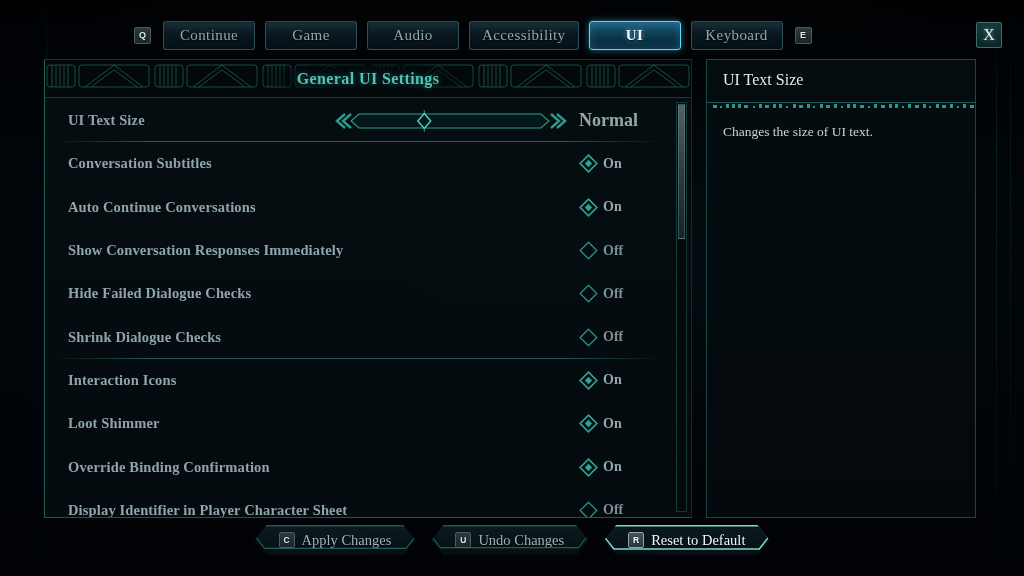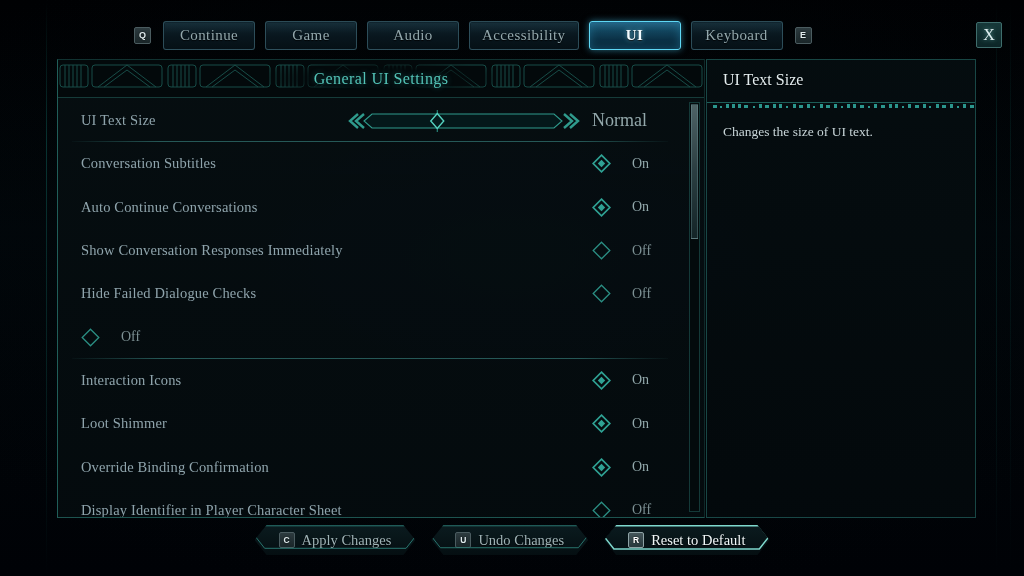--- a/index.html
+++ b/index.html
@@ -63,27 +63,28 @@
     width:26px; height:26px; display:flex; align-items:center; justify-content:center;
     font-size:16px; color:#dfeef0;
     background:linear-gradient(180deg,#17393a 0%, #0c2527 100%);
     border:1px solid #3f6d6c;
     border-radius:2px;
     text-shadow:0 0 4px rgba(160,255,250,.5);
   }
 
   
   .panel {
-    position:absolute; left:57px; top:59px; width:648px; height:459px;
+    position:absolute; left:44px; top:59px; width:648px; height:459px;
     background:linear-gradient(180deg, rgba(6,14,17,.96) 0%, rgba(4,11,14,.97) 100%);
     border-left:1px solid rgba(42,122,114,.75);
     border-right:1px solid rgba(28,80,76,.45);
     border-bottom:1px solid rgba(42,122,114,.65);
     border-top:1px solid rgba(30,90,86,.5);
     overflow:hidden;
+    font-weight:bold;
   }
   .panel-header {
     position:relative; height:38px; width:100%;
     border-bottom:1px solid rgba(40,110,104,.5);
     background:#03090b;
     overflow:hidden;
     display:flex; align-items:center; justify-content:center;
   }
   .panel-header .deco { position:absolute; inset:0; opacity:.85; }
   .panel-title {
@@ -110,21 +111,21 @@
     background:linear-gradient(90deg, rgba(46,120,116,.05), rgba(64,150,145,.55) 15%, rgba(64,150,145,.55) 85%, rgba(46,120,116,.05));
   }
 
   
   .slider-area { display:flex; align-items:center; gap:8px; }
   .slider { position:relative; width:240px; height:22px; }
   .slider svg { display:block; }
   .slider-value { font-size:18px; color:#93a8ab; width:66px; }
 
   
-  .toggle { display:flex; align-items:center; gap:21px; width:66px; justify-content:flex-start; }
+  .toggle { display:flex; align-items:center; gap:5px; width:66px; justify-content:flex-start; }
   .toggle .diamond { width:19px; height:19px; flex:0 0 auto; }
   .toggle .tval { font-size:14px; }
   .toggle.on .tval { color:#93a9ac; }
   .toggle.off .tval { color:#7d9194; }
 
   
   .scrollbar {
     position:absolute; right:4px; top:42px; width:11px; height:410px;
     background:rgba(3,10,12,.9);
     border:1px solid rgba(34,96,92,.55);
@@ -285,20 +286,21 @@
         <div class="row">
           <div class="label">Hide Failed Dialogue Checks</div>
           <div class="toggle off">
             <span class="diamond"><svg width="19" height="19" viewBox="0 0 19 19">
                 <path d="M9.5 1.2 L17.8 9.5 L9.5 17.8 L1.2 9.5 Z" fill="none" stroke="#2b8f84" stroke-width="1.3"></path>
               </svg></span>
             <span class="tval">Off</span>
           </div>
         </div>
         <div class="row sep-after">
+          <div class="label">Shrink Dialogue Checks</div>
           <div class="toggle off">
             <span class="diamond"><svg width="19" height="19" viewBox="0 0 19 19">
                 <path d="M9.5 1.2 L17.8 9.5 L9.5 17.8 L1.2 9.5 Z" fill="none" stroke="#2b8f84" stroke-width="1.3"></path>
               </svg></span>
             <span class="tval">Off</span>
           </div>
         </div>
         <div class="row">
           <div class="label">Interaction Icons</div>
           <div class="toggle on">

